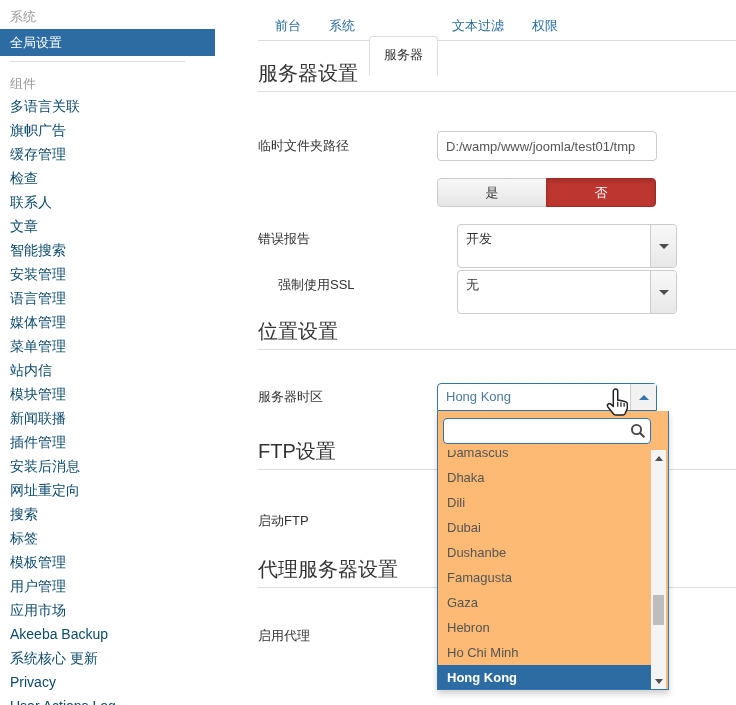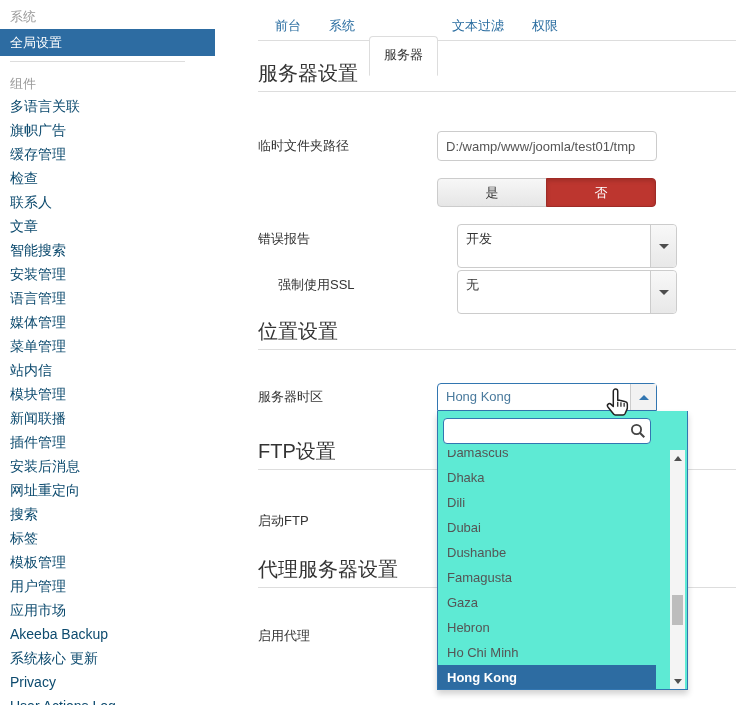--- a/index.html
+++ b/index.html
@@ -60,21 +60,21 @@
   .tri-up-blue { width:0; height:0; border-left:5px solid transparent; border-right:5px solid transparent;
     border-bottom:5px solid #3276b1; }
 
   
   .chosen-box { position:absolute; left:437px; top:383px; width:220px; height:28px; background:#fff;
     border:1px solid #3276b1; border-radius:4px 4px 0 0; display:flex; z-index:10; cursor:pointer; }
   .chosen-box .val { flex:1; font-size:13px; color:#4a7a9d; line-height:26px; padding-left:8px; }
   .chosen-box .arrow-btn { width:26px; border-left:1px solid #ccc; background:#f2f2f2;
     display:flex; align-items:center; justify-content:center; }
 
-  .drop-panel { position:absolute; left:437px; top:411px; width:251px; height:279px; background:#5eead4;
+  .drop-panel { position:absolute; left:437px; top:411px; width:232px; height:279px; background:#fdba74;
     border:1px solid #3276b1; border-top:none; z-index:10;
     box-shadow:0 4px 6px rgba(0,0,0,.18); }
   .search-wrap { position:absolute; left:5px; top:7px; width:208px; height:26px; }
   .search-wrap input { width:100%; height:100%; border:1px solid #3276b1; border-radius:4px;
     padding:0 24px 0 6px; font-size:13px; color:#333; outline:none; font-family:inherit; }
   .search-wrap svg { position:absolute; right:5px; top:5px; }
   .opt-list { position:absolute; left:0; top:39px; width:218px; height:239px; overflow:hidden;
     list-style:none; }
   .opt-inner { position:relative; top:-10px; }
   .opt { height:25px; line-height:25px; font-size:13px; color:#555; padding-left:9px; cursor:pointer;

